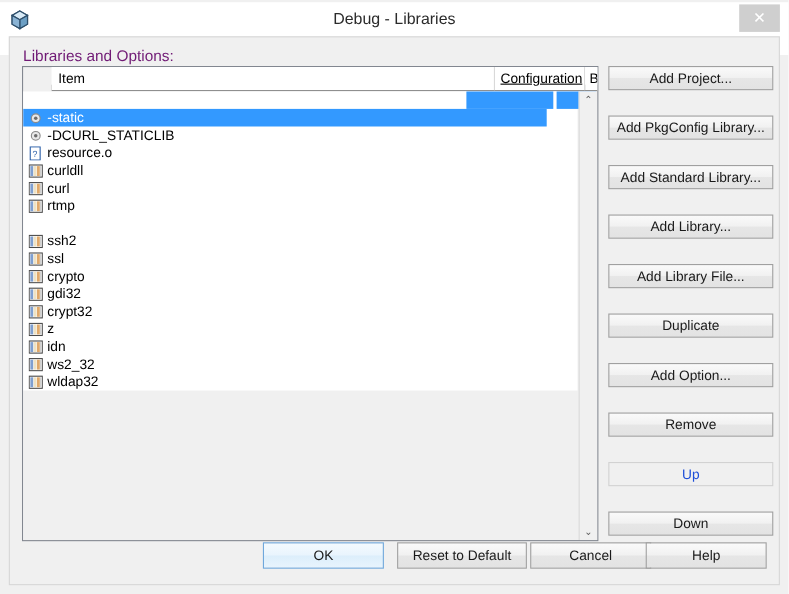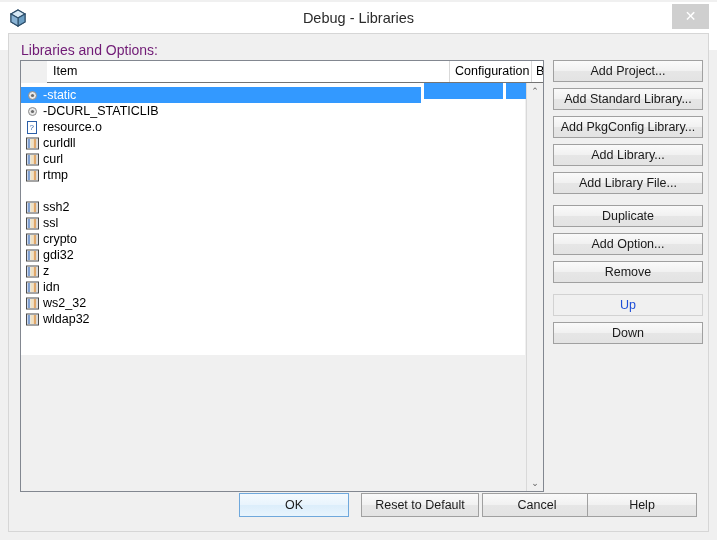--- a/index.html
+++ b/index.html
@@ -86,21 +86,21 @@
     font-size: 12.5px;
     color: #000000;
     background: #ffffff;
     border-right: 1px solid #d9d9d9;
     box-sizing: border-box;
     padding-left: 6px;
     white-space: nowrap;
     overflow: hidden;
   }
   .hcell.c-item  { left: 0;    width: 403px; }
-  .hcell.c-conf  { left: 403px; width: 82px; padding-left: 5px; }
+  .hcell.c-conf  { left: 403px; width: 82px; padding-left: 5px; text-decoration: underline; }
   .hcell.c-build { left: 485px; width: 36px; padding-left: 4px; border-right: none;}
 
   .list-rows {
     position: absolute; left: 0; top: 22px;
     width: 521px; height: 409px;
     background: #f0f0f0;
     overflow: hidden;
   }
   .rows-white {
     position: absolute; left: 0; top: 0;
@@ -114,22 +114,22 @@
     font-size: 12.5px;
     color: #000000;
     white-space: nowrap;
   }
   .row.selected .seg-item,
   .row.selected .seg-conf,
   .row.selected .seg-build { background: #3399ff; }
   .row.selected .row-label { color: #ffffff; }
 
   .seg-item {
-    position: absolute; left: 0; top: 4px;
-    width: 400px; height: 16px;
+    position: absolute; left: 0; top: 16px;
+    width: 476px; height: 16px;
   }
   .seg-conf {
     position: absolute; left: 403px; top: 0;
     width: 79px; height: 16px;
   }
   .seg-build {
     position: absolute; left: 485px; top: 0;
     width: 36px; height: 16px;
   }
   .row-icon {
@@ -163,21 +163,21 @@
   .sb-arrow.down { bottom: 0; }
 
   
   .side-buttons {
     position: absolute; left: 544px; top: 26px;
     width: 150px;
   }
   .btn {
     display: block;
     width: 150px; height: 22px;
-    margin: 0 0 6px 0;
+    margin: 0 0 23px 0;
     background: linear-gradient(to bottom, #fafafa 0%, #f1f1f1 48%, #e6e6e6 52%, #e3e3e3 100%);
     border: 1px solid #a0a0a0;
     box-sizing: border-box;
     font-family: "Liberation Sans", sans-serif;
     font-size: 12.5px;
     color: #1a1a1a;
     text-align: center;
     line-height: 20px;
     cursor: pointer;
     padding: 0;
@@ -389,20 +389,34 @@
             </div>
             <div class="row">
               <div class="seg-item">
                 <span class="row-icon"><svg width="13" height="13" viewBox="0 0 13 13">
                     <rect x="0.5" y="1" width="12" height="11" fill="#ffffff" stroke="#4a4a4a" stroke-width="1"></rect>
                     <rect x="1.6" y="2" width="2.6" height="9" fill="#7f9fd0"></rect>
                     <rect x="4.6" y="2" width="2.6" height="9" fill="#efe2c2"></rect>
                     <rect x="7.6" y="2" width="2.6" height="9" fill="#e0a86a"></rect>
                     <rect x="10.3" y="2" width="1.4" height="9" fill="#cfcfcf"></rect>
                   </svg></span>
+                <span class="row-label">crypt32</span>
+              </div>
+              <div class="seg-conf"></div>
+              <div class="seg-build"></div>
+            </div>
+            <div class="row">
+              <div class="seg-item">
+                <span class="row-icon"><svg width="13" height="13" viewBox="0 0 13 13">
+                    <rect x="0.5" y="1" width="12" height="11" fill="#ffffff" stroke="#4a4a4a" stroke-width="1"></rect>
+                    <rect x="1.6" y="2" width="2.6" height="9" fill="#7f9fd0"></rect>
+                    <rect x="4.6" y="2" width="2.6" height="9" fill="#efe2c2"></rect>
+                    <rect x="7.6" y="2" width="2.6" height="9" fill="#e0a86a"></rect>
+                    <rect x="10.3" y="2" width="1.4" height="9" fill="#cfcfcf"></rect>
+                  </svg></span>
                 <span class="row-label">z</span>
               </div>
               <div class="seg-conf"></div>
               <div class="seg-build"></div>
             </div>
             <div class="row">
               <div class="seg-item">
                 <span class="row-icon"><svg width="13" height="13" viewBox="0 0 13 13">
                     <rect x="0.5" y="1" width="12" height="11" fill="#ffffff" stroke="#4a4a4a" stroke-width="1"></rect>
                     <rect x="1.6" y="2" width="2.6" height="9" fill="#7f9fd0"></rect>
@@ -447,22 +461,22 @@
       </div>
 
       <div class="vscroll">
         <div class="sb-arrow up">⌃</div>
         <div class="sb-arrow down">⌄</div>
       </div>
     </div>
 
     <div class="side-buttons" id="side-buttons">
         <button class="btn">Add Project...</button>
+        <button class="btn">Add PkgConfig Library...</button>
         <button class="btn">Add Standard Library...</button>
-        <button class="btn">Add PkgConfig Library...</button>
         <button class="btn">Add Library...</button>
         <button class="btn">Add Library File...</button>
         <button class="btn spaced">Duplicate</button>
         <button class="btn">Add Option...</button>
         <button class="btn">Remove</button>
         <button class="btn spaced disabled" disabled="">Up</button>
         <button class="btn">Down</button>
       </div>
 
     <div class="bottom-bar">

